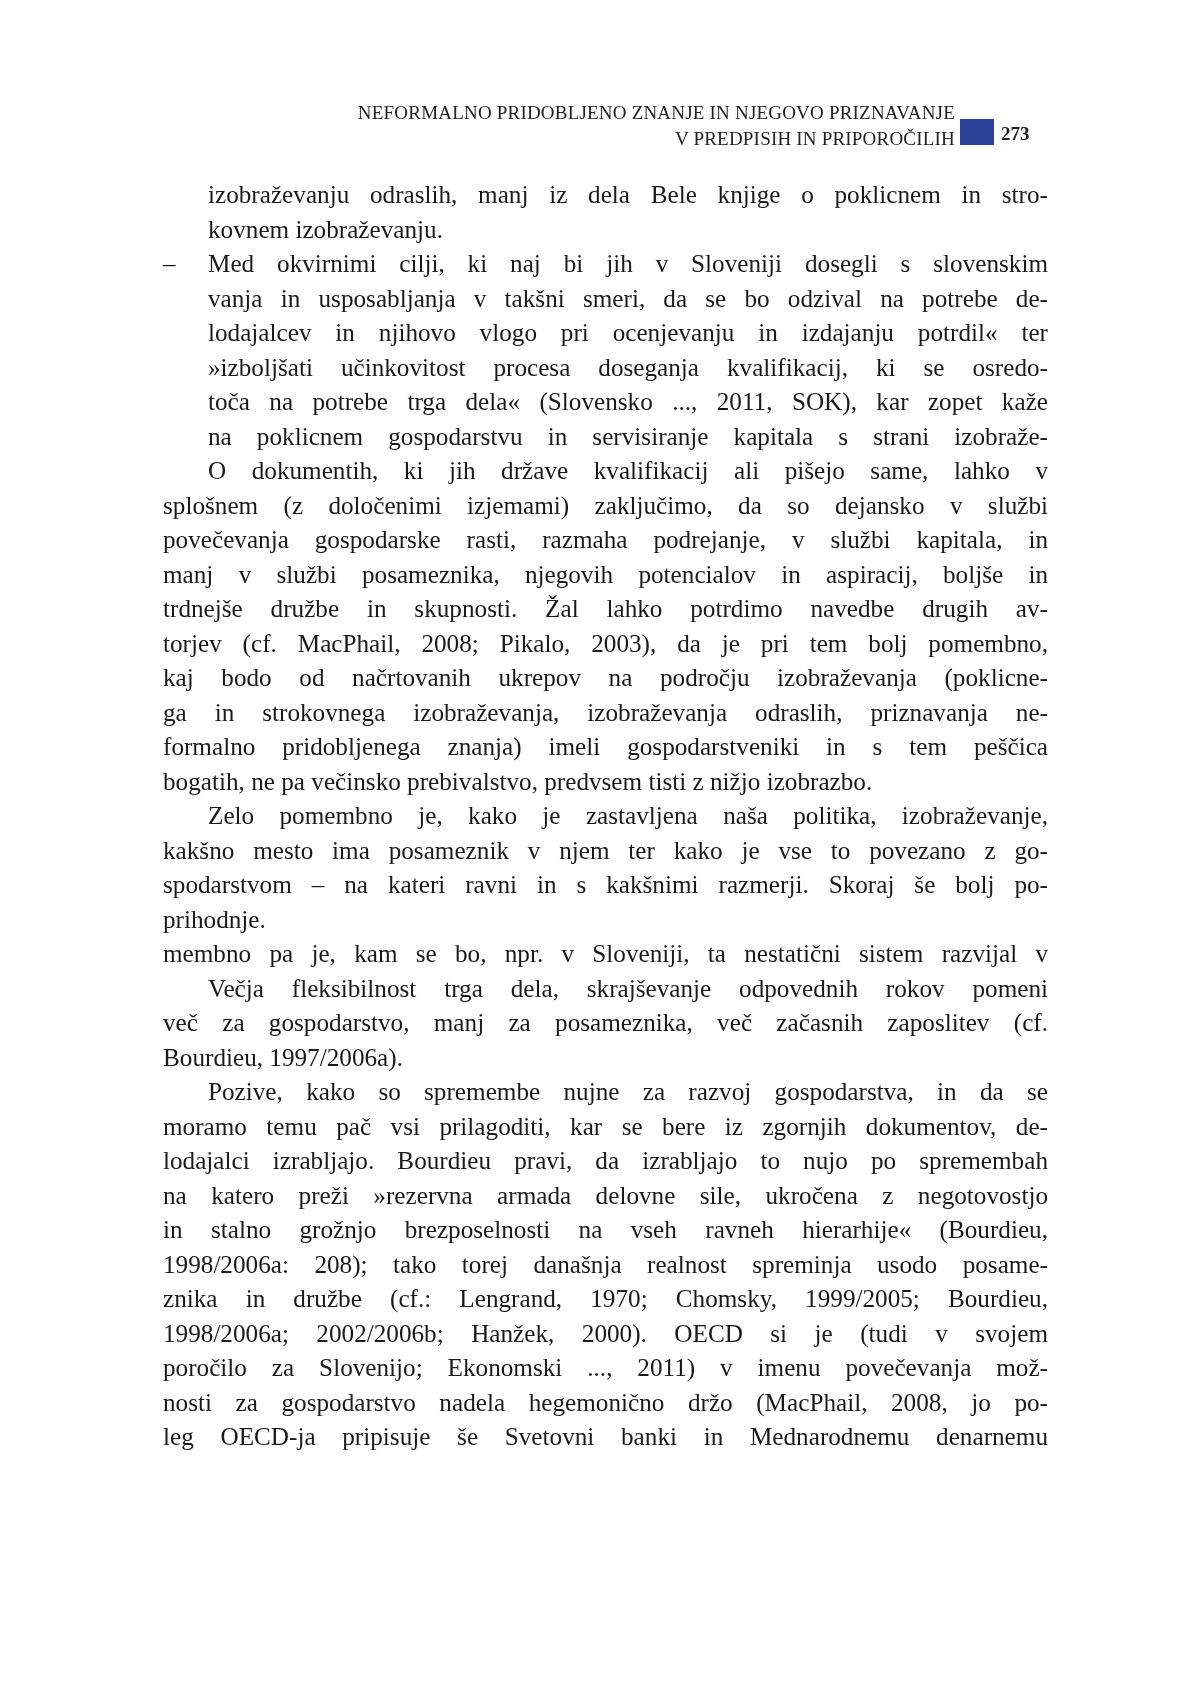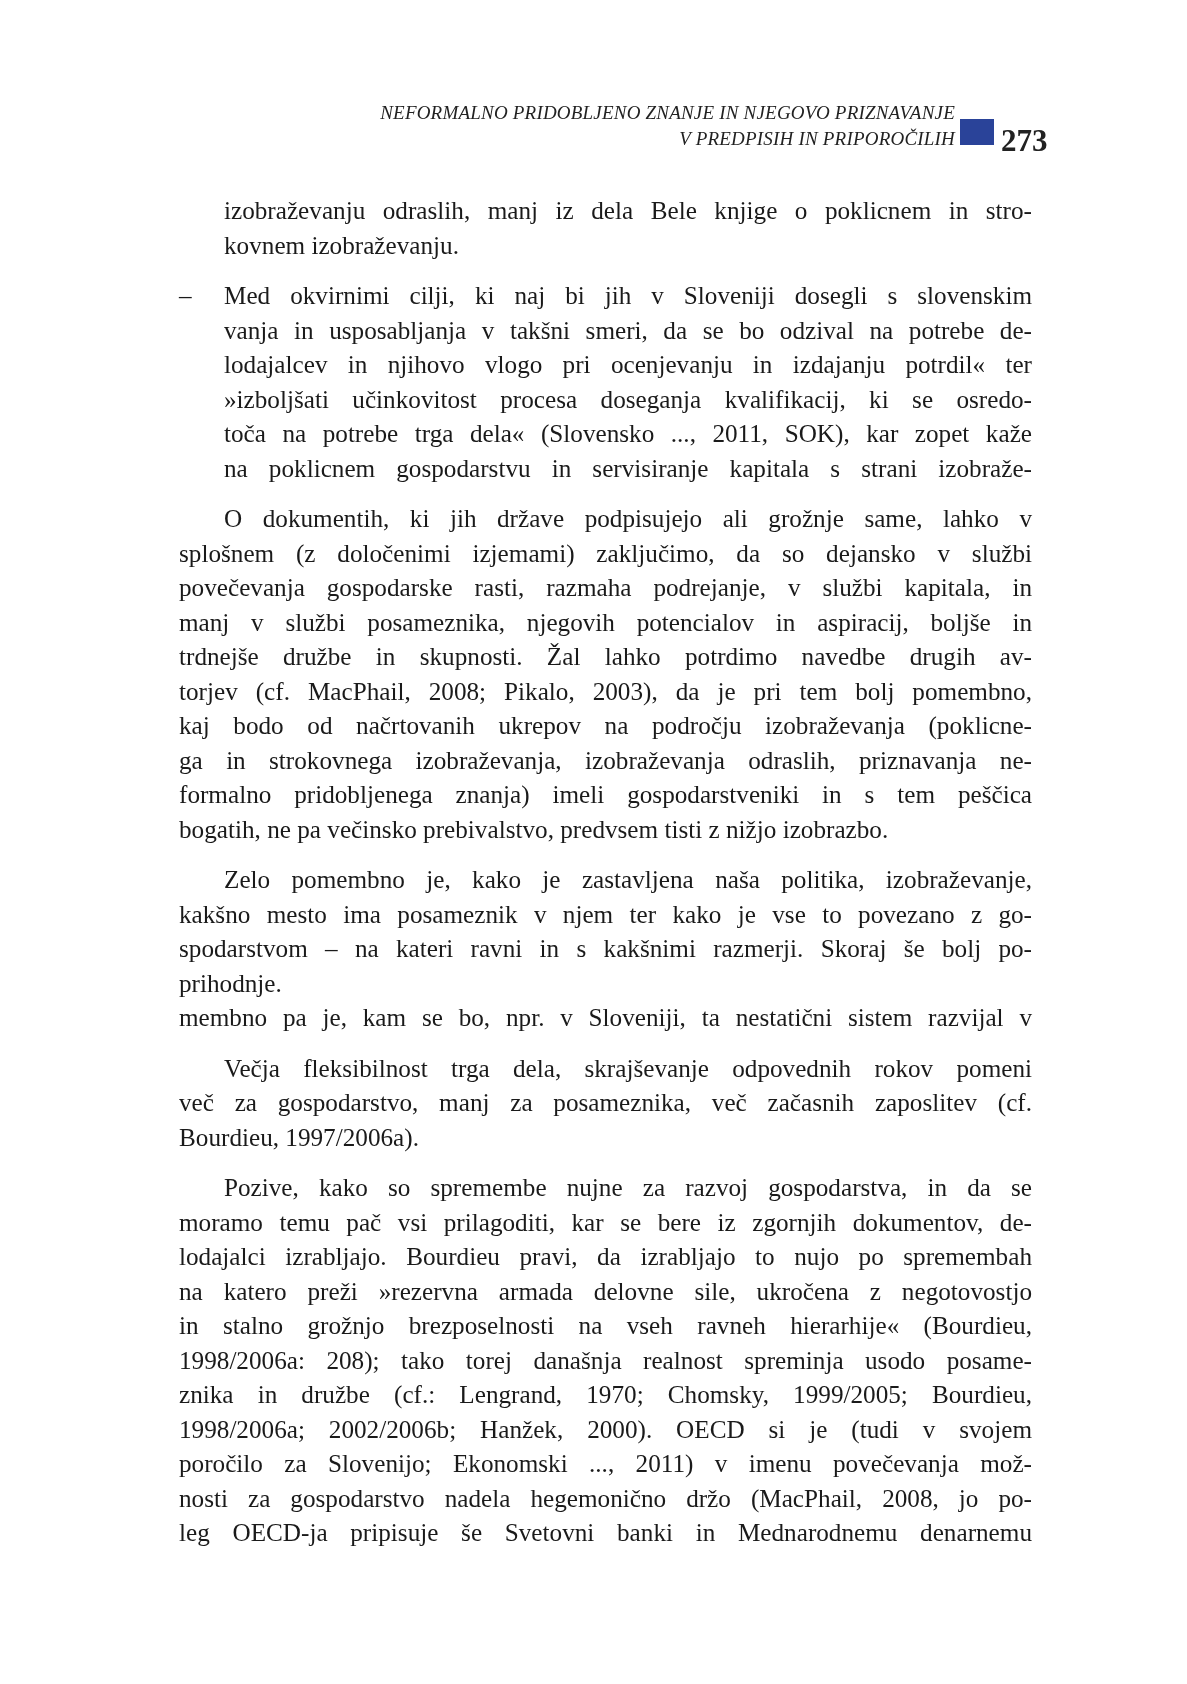--- a/index.html
+++ b/index.html
@@ -1,25 +1,25 @@
 <!DOCTYPE html>
 <html><head>
 <meta charset="utf-8">
 <style>
   html, body { margin:0; padding:0; background:#ffffff; }
   body { width:1187px; height:1684px; position:relative; overflow:hidden;
          font-family:"Liberation Serif","DejaVu Serif",serif; color:#1a1a1a; }
   .header { position:absolute; top:100px; left:250px; width:705px; text-align:right;
             font-size:19px; line-height:26px; letter-spacing:0.2px; color:#222; }
-  .header div { white-space:nowrap;font-style:italic; }
+  .header div { white-space:nowrap; }
   .marker { position:absolute; left:960px; top:119px; width:34px; height:26px; background:#2a4399; }
-  .pagenum { position:absolute; left:1001px; top:123px; font-size:31px; font-weight:bold; color:#222; }
+  .pagenum { position:absolute; left:1001px; top:123px; font-size:19px; font-weight:bold; color:#222; }
   .body { position:absolute; left:163px; top:178px; width:885px;
           font-size:25.2px; line-height:34.5px; text-align:justify; }
-  .body p { margin:16px; }
+  .body p { margin:0; }
   .body .cont { padding-left:45px; }
   .bullet { position:relative; padding-left:45px; }
   .bullet .dash { position:absolute; left:0; top:0; }
   .line { display:block; text-align:justify; text-align-last:justify; white-space:nowrap; }
   .line.last { text-align-last:left; }
 </style>
 </head>
 <body>
 
 <div class="header">
@@ -38,21 +38,21 @@
     <span class="dash">–</span>
     <span class="line">Med okvirnimi cilji, ki naj bi jih v Sloveniji dosegli s slovenskim</span>
     <span class="line">vanja in usposabljanja v takšni smeri, da se bo odzival na potrebe de-</span>
     <span class="line">lodajalcev in njihovo vlogo pri ocenjevanju in izdajanju potrdil« ter</span>
     <span class="line">»izboljšati učinkovitost procesa doseganja kvalifikacij, ki se osredo-</span>
     <span class="line">toča na potrebe trga dela« (Slovensko ..., 2011, SOK), kar zopet kaže</span>
     <span class="line">na poklicnem gospodarstvu in servisiranje kapitala s strani izobraže-</span>
   </p>
 
   <p>
-    <span class="line" style="padding-left:45px;box-sizing:border-box">O dokumentih, ki jih države podpisujejo ali grožnje same, lahko v</span>
+    <span class="line" style="padding-left:45px;box-sizing:border-box">O dokumentih, ki jih države kvalifikacij ali pišejo same, lahko v</span>
     <span class="line">splošnem (z določenimi izjemami) zaključimo, da so dejansko v službi</span>
     <span class="line">povečevanja gospodarske rasti, razmaha podrejanje, v službi kapitala, in</span>
     <span class="line">manj v službi posameznika, njegovih potencialov in aspiracij, boljše in</span>
     <span class="line">trdnejše družbe in skupnosti. Žal lahko potrdimo navedbe drugih av-</span>
     <span class="line">torjev (cf. MacPhail, 2008; Pikalo, 2003), da je pri tem bolj pomembno,</span>
     <span class="line">kaj bodo od načrtovanih ukrepov na področju izobraževanja (poklicne-</span>
     <span class="line">ga in strokovnega izobraževanja, izobraževanja odraslih, priznavanja ne-</span>
     <span class="line">formalno pridobljenega znanja) imeli gospodarstveniki in s tem peščica</span>
     <span class="line last">bogatih, ne pa večinsko prebivalstvo, predvsem tisti z nižjo izobrazbo.</span>
   </p>

